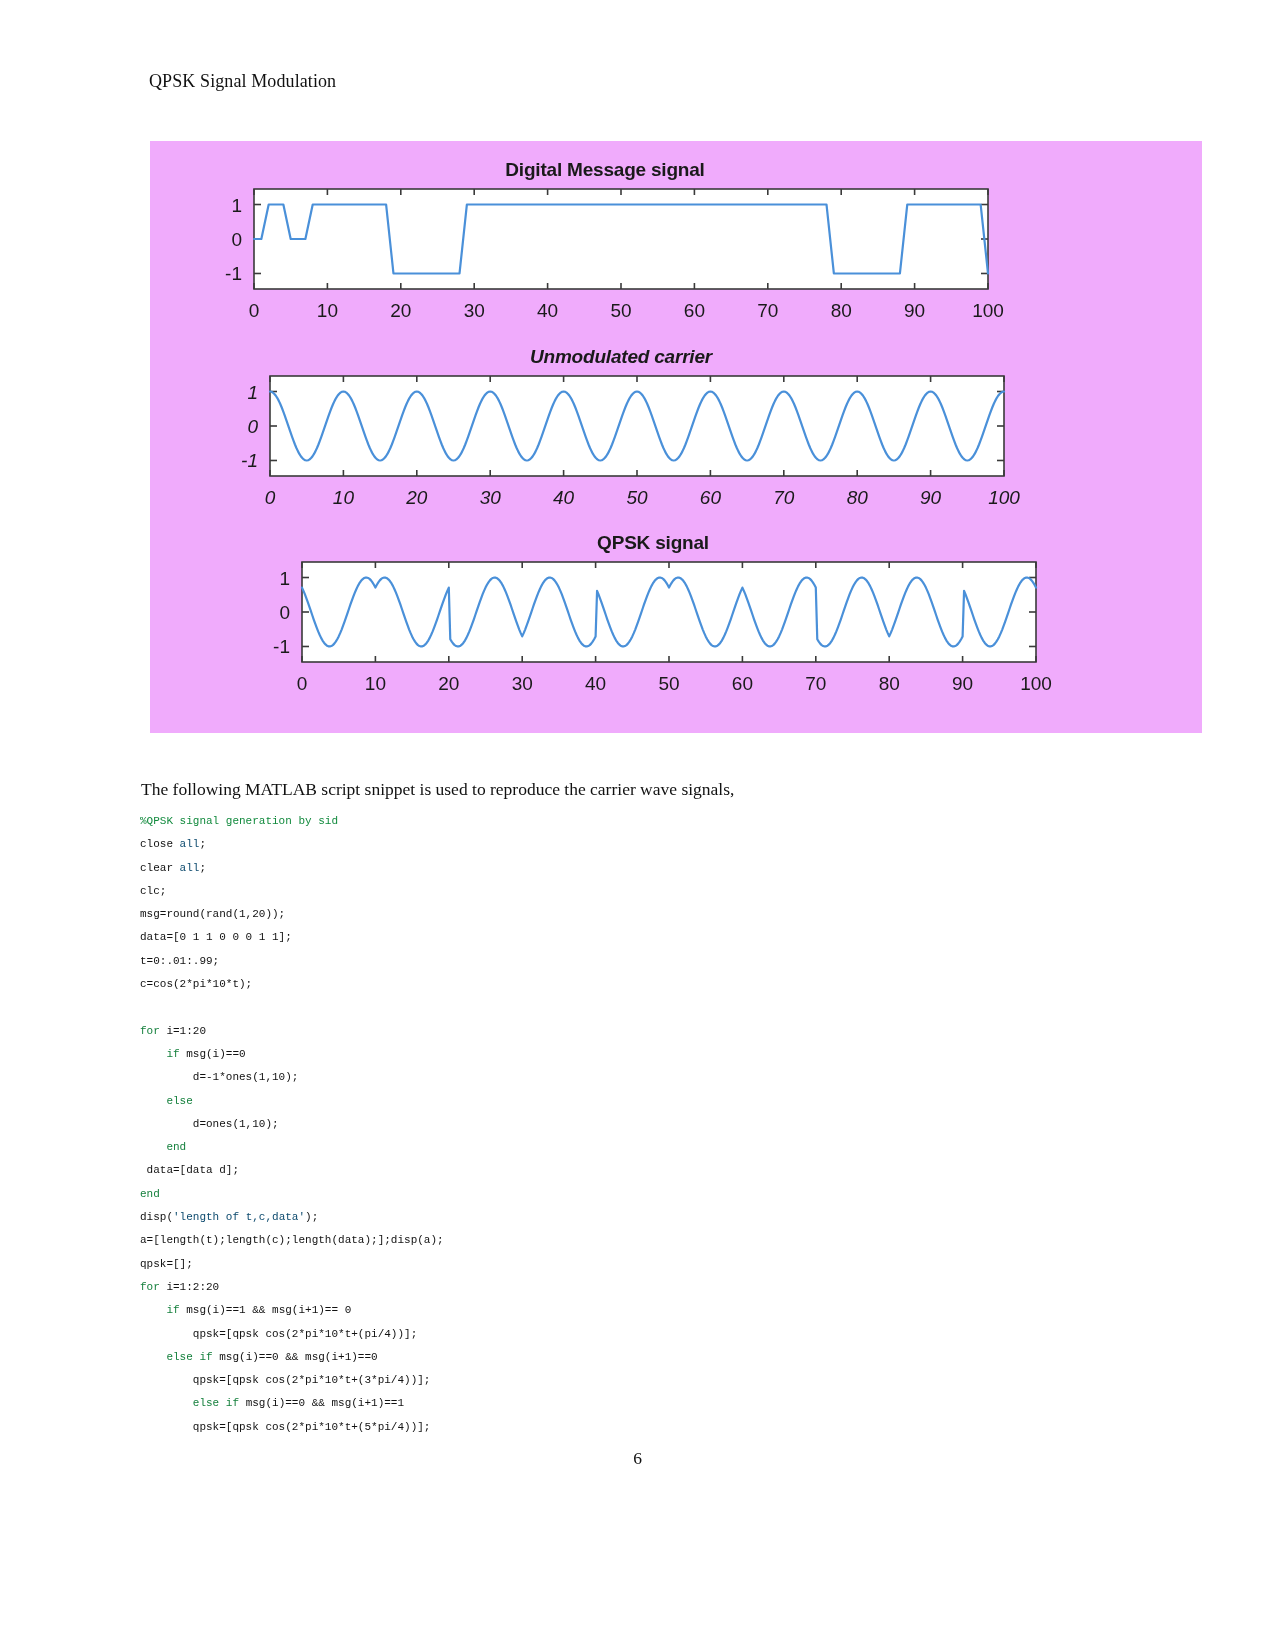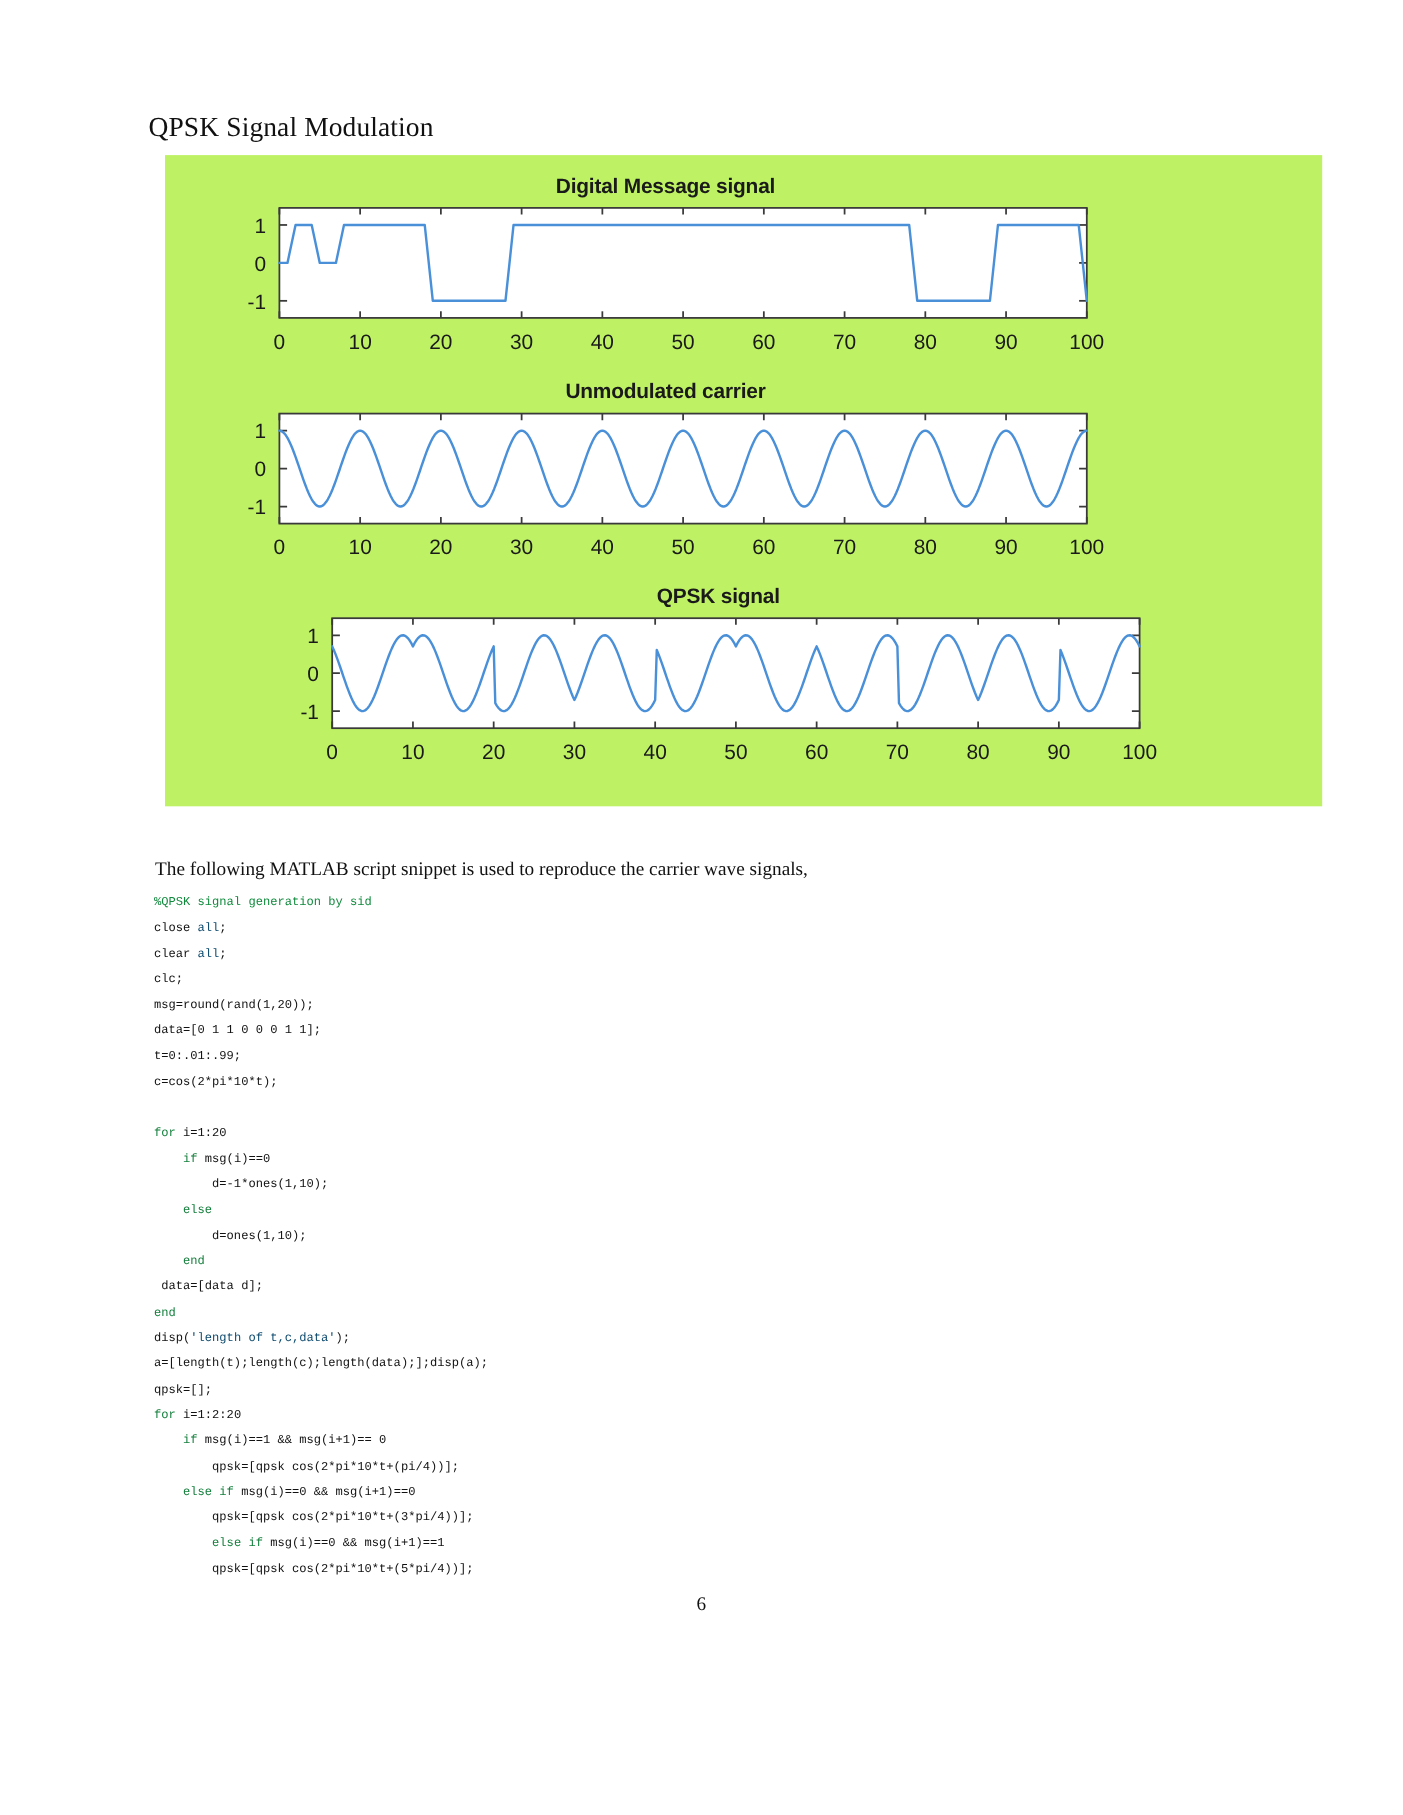--- a/index.html
+++ b/index.html
@@ -7,32 +7,31 @@
     width:1275px;height:1650px;
     background:#ffffff;
     font-family:"Liberation Serif", serif;
     -webkit-font-smoothing:antialiased;
     position:relative;
     overflow:hidden;
   }
   .page{position:relative;width:1275px;height:1650px;}
 
   .doc-title{
-    position:absolute;left:135px;top:71px;
-    font-family:"Liberation Serif", serif;
-    font-size:25px;color:#111111;letter-spacing:.1px;
+    position:absolute;left:149px;top:71px;
+    font-family:"Liberation Serif", serif;
+    font-size:18px;color:#111111;letter-spacing:.1px;
     white-space:nowrap;
-    margin-top:32px;
   }
 
   
   .figure-panel{
     position:absolute;left:150px;top:141px;
     width:1052px;height:592px;
-    background:#bef264;
+    background:#f0abfc;
   }
   .plot-block{position:relative;width:100%;}
   .plot-title{
     text-align:center;
     font-family:"Liberation Sans", sans-serif;
     font-weight:bold;
     font-size:19px;
     color:#1a1a1a;
     letter-spacing:-0.2px;
   }
@@ -123,21 +122,21 @@
             <line x1="838" y1="58" x2="831" y2="58" stroke="#3a3a3a" stroke-width="1.6"></line>
             <text x="92" y="65" text-anchor="end" font-family="&quot;Liberation Sans&quot;, sans-serif" font-size="19" fill="#1a1a1a">0</text>
             <line x1="104" y1="23.51724137931034" x2="111" y2="23.51724137931034" stroke="#3a3a3a" stroke-width="1.6"></line>
             <line x1="838" y1="23.51724137931034" x2="831" y2="23.51724137931034" stroke="#3a3a3a" stroke-width="1.6"></line>
             <text x="92" y="30.51724137931034" text-anchor="end" font-family="&quot;Liberation Sans&quot;, sans-serif" font-size="19" fill="#1a1a1a">1</text>
             <path d="M104.00 58.00 L111.34 58.00 L118.68 23.52 L126.02 23.52 L133.36 23.52 L140.70 58.00 L148.04 58.00 L155.38 58.00 L162.72 23.52 L170.06 23.52 L177.40 23.52 L184.74 23.52 L192.08 23.52 L199.42 23.52 L206.76 23.52 L214.10 23.52 L221.44 23.52 L228.78 23.52 L236.12 23.52 L243.46 92.48 L250.80 92.48 L258.14 92.48 L265.48 92.48 L272.82 92.48 L280.16 92.48 L287.50 92.48 L294.84 92.48 L302.18 92.48 L309.52 92.48 L316.86 23.52 L324.20 23.52 L397.60 23.52 L471.00 23.52 L544.40 23.52 L617.80 23.52 L669.18 23.52 L676.52 23.52 L683.86 92.48 L691.20 92.48 L698.54 92.48 L705.88 92.48 L713.22 92.48 L720.56 92.48 L727.90 92.48 L735.24 92.48 L742.58 92.48 L749.92 92.48 L757.26 23.52 L764.60 23.52 L771.94 23.52 L779.28 23.52 L786.62 23.52 L793.96 23.52 L801.30 23.52 L808.64 23.52 L815.98 23.52 L823.32 23.52 L830.66 23.52 L838.00 92.48 " fill="none" stroke="#4a90d9" stroke-width="2.2" stroke-linejoin="round" stroke-linecap="round"></path>
           </svg>
       </div>
     </div>
 
-    <div class="plot-block" style="position:absolute;left:0;top:205px;width:910px;">
+    <div class="plot-block" style="position:absolute;left:16px;top:205px;width:910px;font-style:italic;">
       <div class="plot-title">Unmodulated carrier</div>
       <div class="axes-row">
         <svg class="axes-svg" width="910" height="150" viewBox="0 0 910 150">
             <rect x="104" y="8" width="734" height="100" fill="#ffffff" stroke="#3a3a3a" stroke-width="1.6"></rect>
             <line x1="104" y1="108" x2="104" y2="102" stroke="#3a3a3a" stroke-width="1.6"></line>
             <line x1="104" y1="8" x2="104" y2="14" stroke="#3a3a3a" stroke-width="1.6"></line>
             <text x="104" y="136" text-anchor="middle" font-family="&quot;Liberation Sans&quot;, sans-serif" font-size="19" font-weight="normal" fill="#1a1a1a">0</text>
             <line x1="177.4" y1="108" x2="177.4" y2="102" stroke="#3a3a3a" stroke-width="1.6"></line>
             <line x1="177.4" y1="8" x2="177.4" y2="14" stroke="#3a3a3a" stroke-width="1.6"></line>
             <text x="177.4" y="136" text-anchor="middle" font-family="&quot;Liberation Sans&quot;, sans-serif" font-size="19" font-weight="normal" fill="#1a1a1a">10</text>

